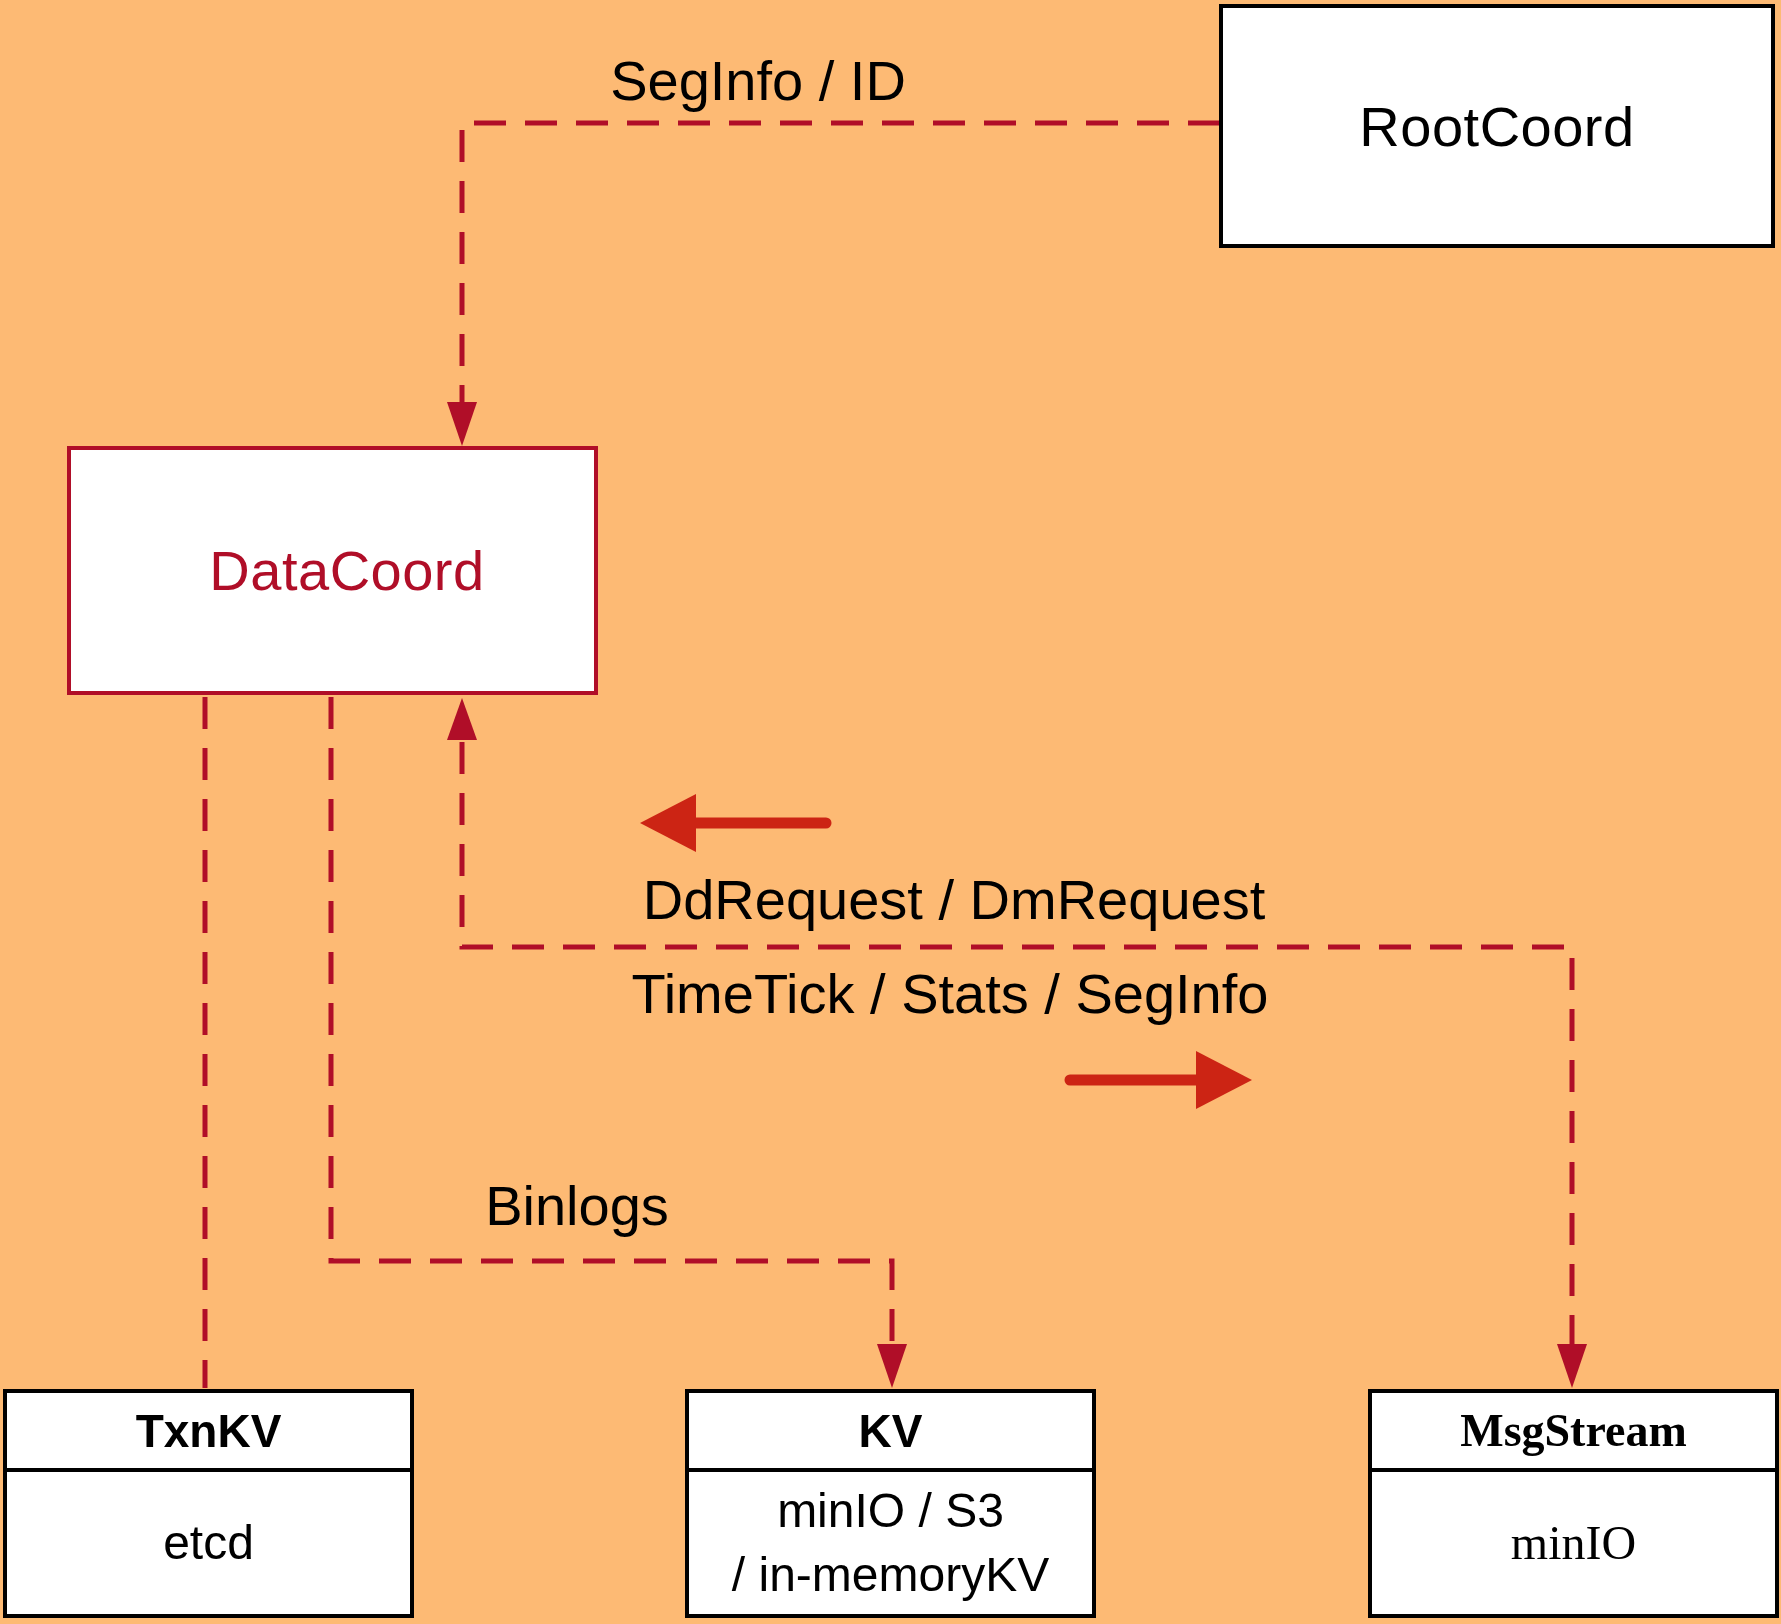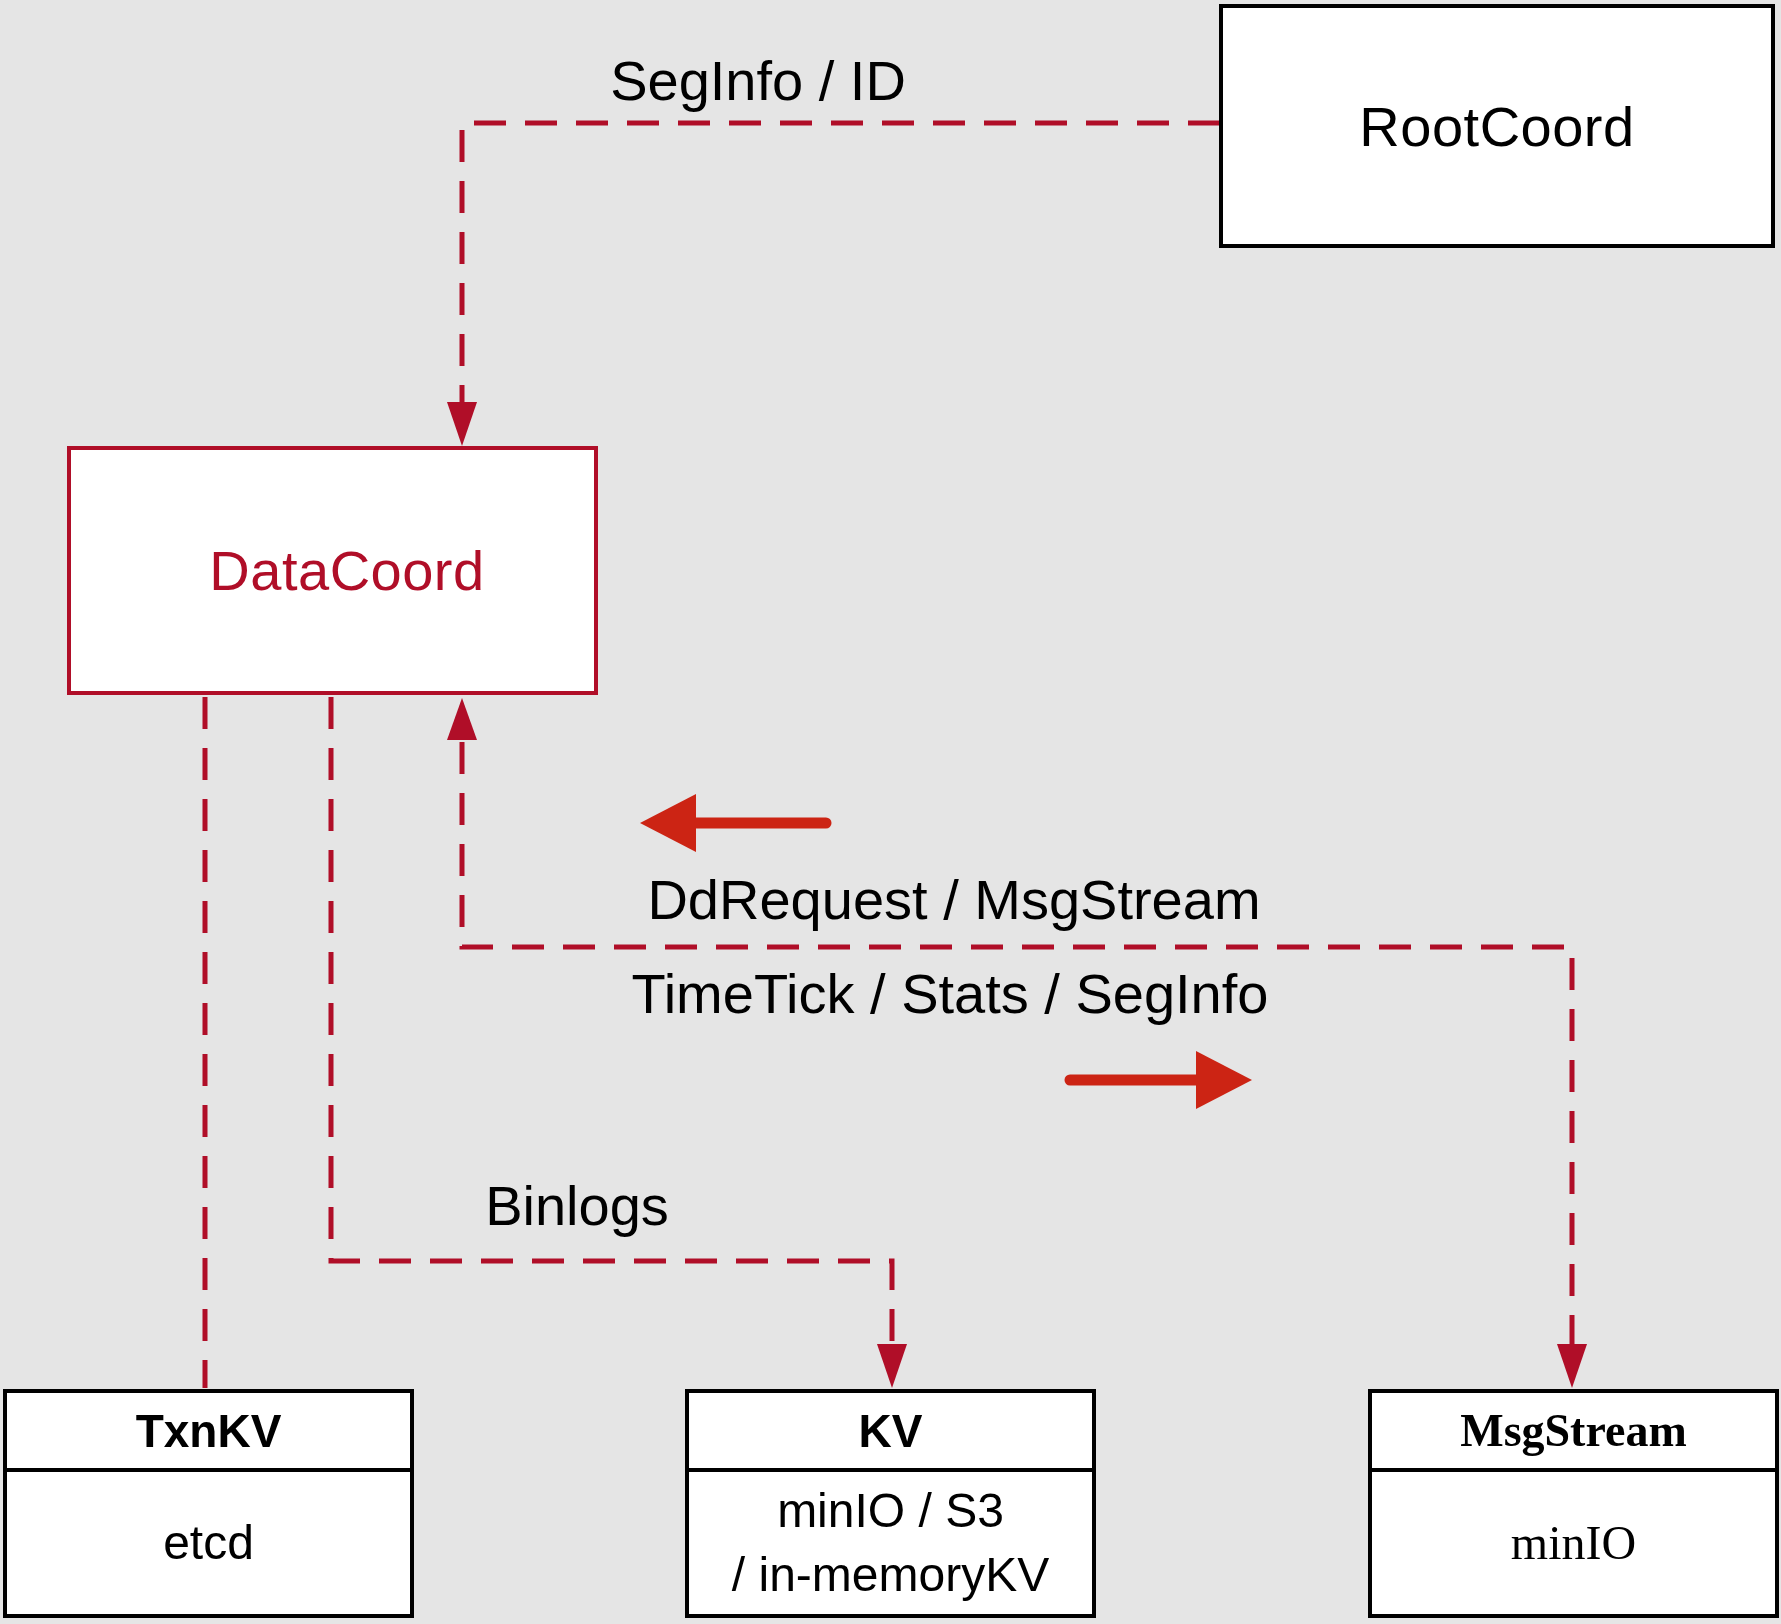--- a/index.html
+++ b/index.html
@@ -1,20 +1,20 @@
 <!DOCTYPE html>
 <html><head>
 <meta charset="utf-8">
 <style>
   html, body { margin: 0; padding: 0; background: #ffffff; }
   .canvas {
     position: relative;
     width: 1781px;
     height: 1624px;
-    background: #e5e5e5;
+    background: #fdba74;
     font-family: "Liberation Sans", sans-serif;
     overflow: hidden;
   }
   .canvas svg { position: absolute; left: 0; top: 0; }
 
   .node {
     position: absolute;
     box-sizing: border-box;
     background: #ffffff;
     display: flex;
@@ -126,17 +126,17 @@
       <span>/ in-memoryKV</span>
     </div>
   </div>
 
   <div class="table-node" id="node-msgstream">
     <div class="table-title">MsgStream</div>
     <div class="table-body">minIO</div>
   </div>
 
   <div class="edge-label" id="label-schema-id">SegInfo / ID</div>
-  <div class="edge-label" id="label-ddrequest">DdRequest / MsgStream</div>
+  <div class="edge-label" id="label-ddrequest">DdRequest / DmRequest</div>
   <div class="edge-label" id="label-timetick">TimeTick / Stats / SegInfo</div>
   <div class="edge-label" id="label-binlogs">Binlogs</div>
 
 </div>
 
 </body></html>

